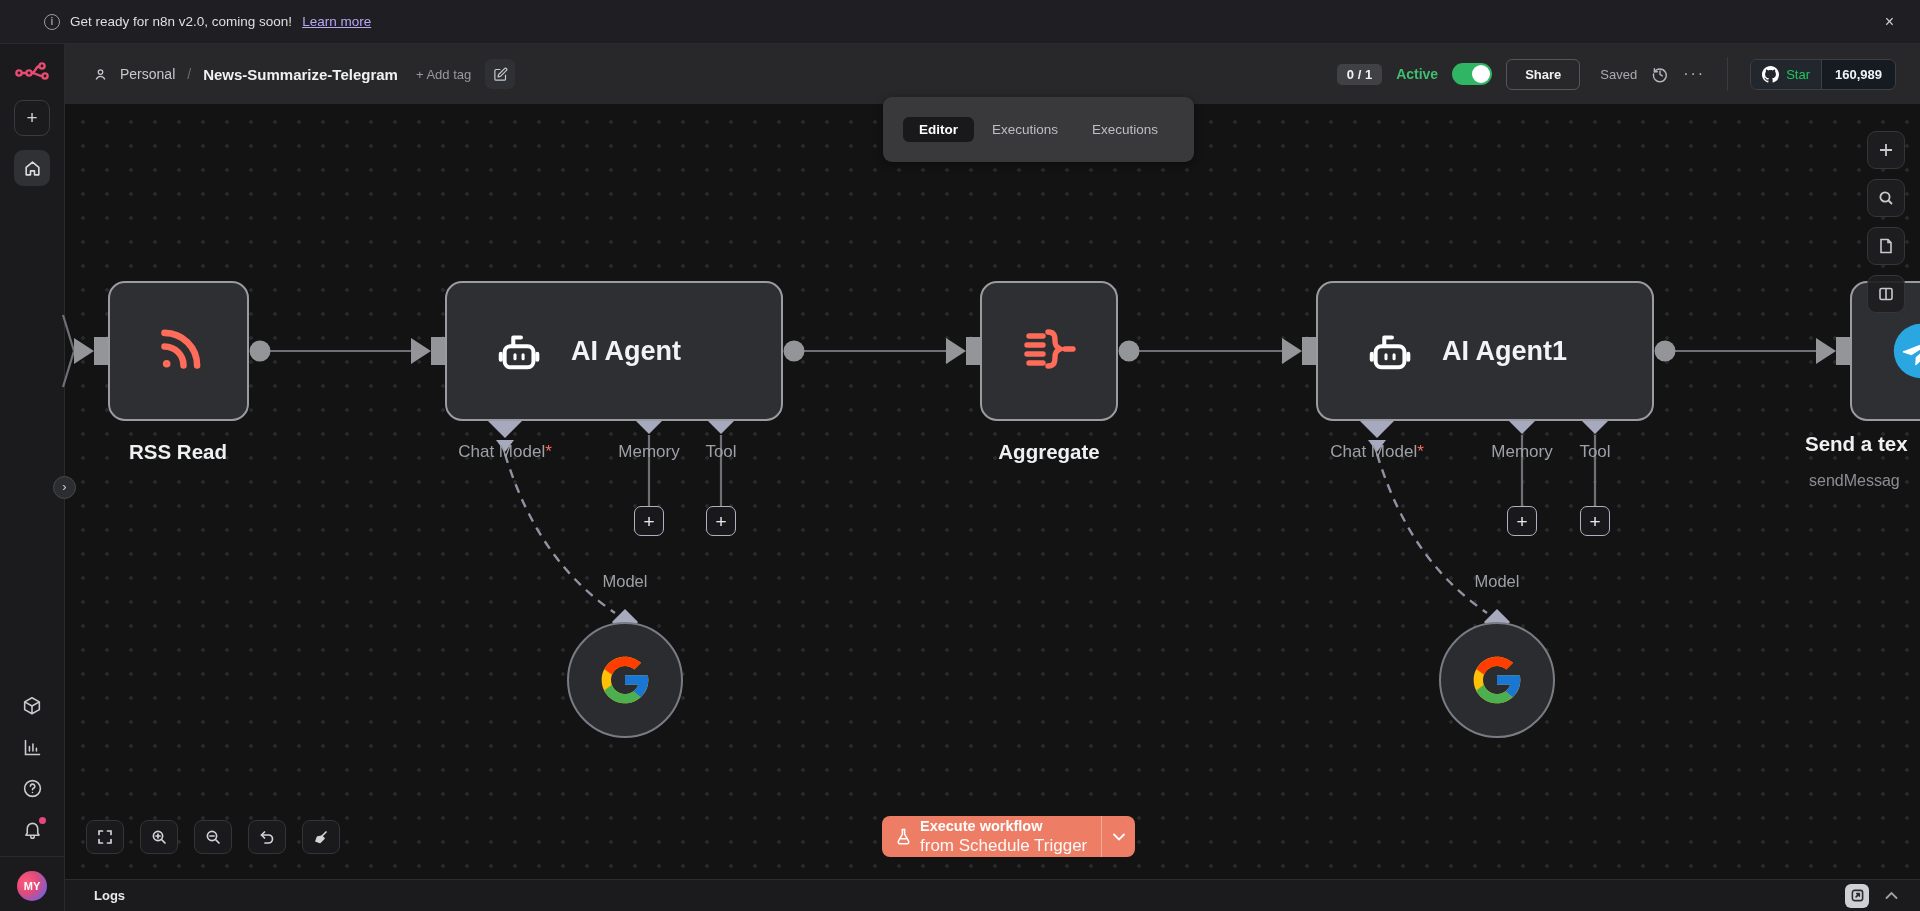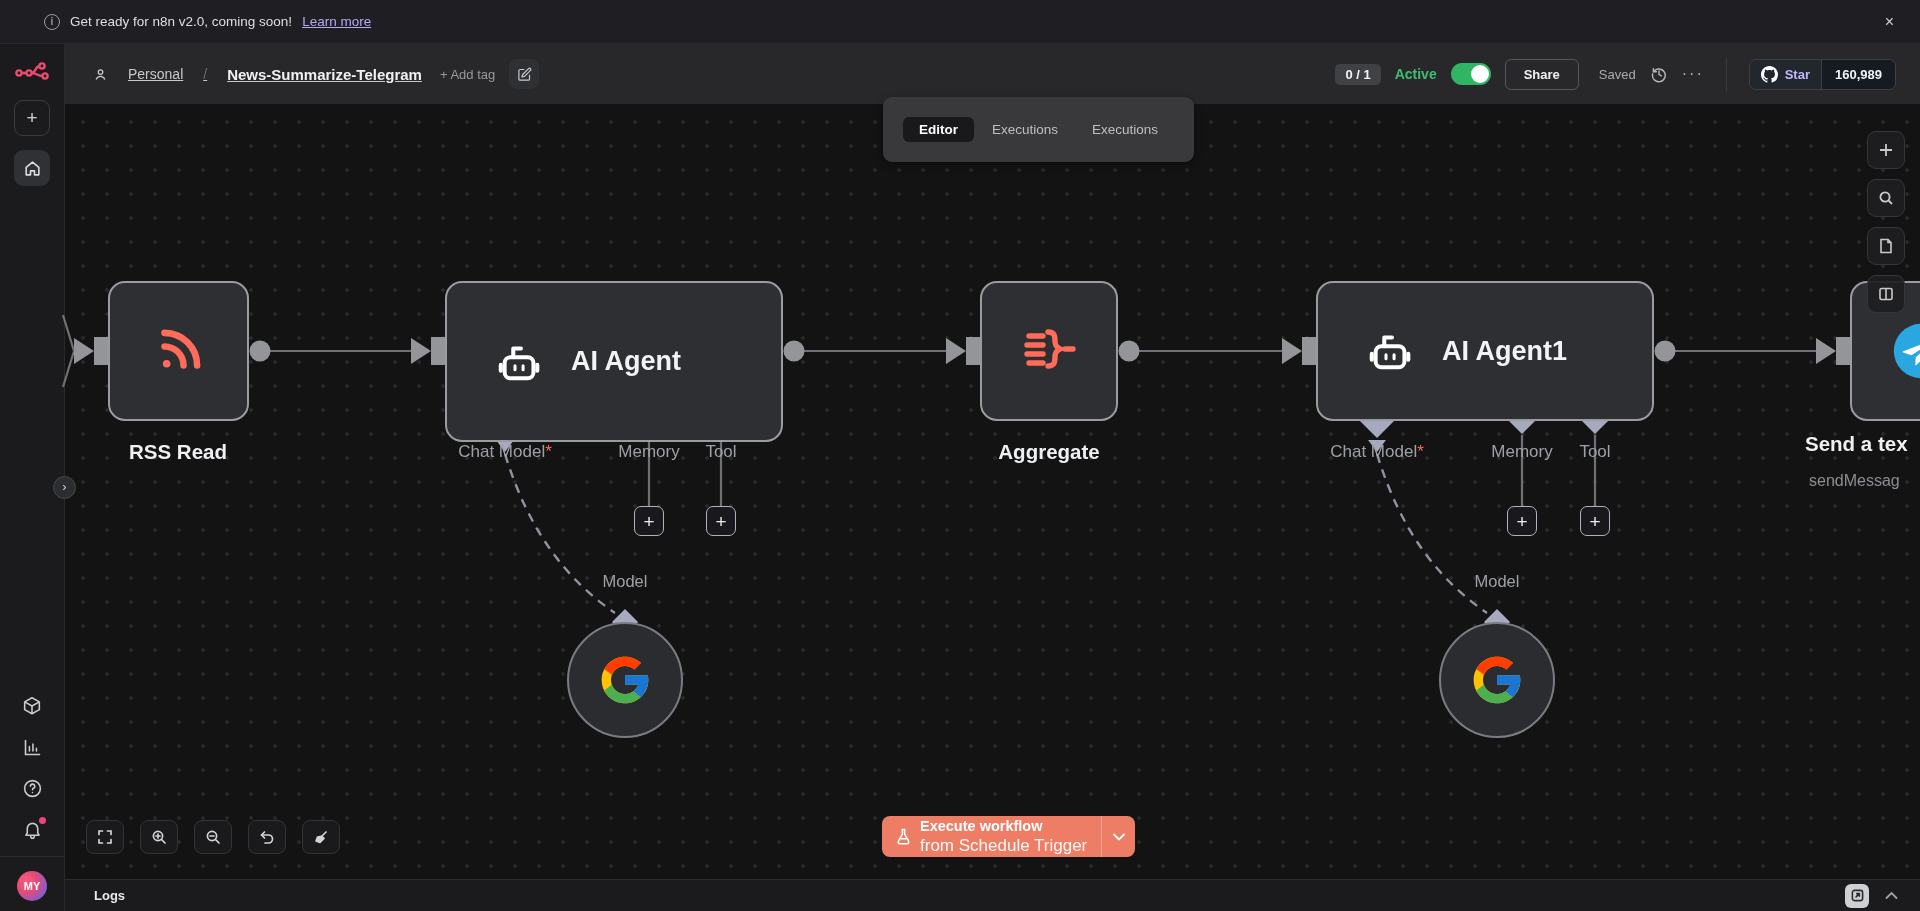--- a/index.html
+++ b/index.html
@@ -29,39 +29,39 @@
   .sb-dot { position:absolute; top:-2px; right:-3px; width:7px; height:7px; border-radius:50%; background:#e8467c; }
   .sb-div { width:64px; border-top:1px solid #2a2a2d; margin-top:16px; }
   .avatar { width:30px; height:30px; border-radius:50%; margin-top:14px;
     background:radial-gradient(circle at 30% 35%, #ff5a7e 0%, #e14b78 40%, #7a5fd8 80%, #4e6bd8 100%);
     display:flex; align-items:center; justify-content:center; font-size:11px; font-weight:700; color:#fff; cursor:pointer;}
 
   .main { flex:1; display:flex; flex-direction:column; min-width:0; }
 
   
   .header { height:60px; background:#28282b; display:flex; align-items:center; padding:0 24px 0 28px; flex:0 0 auto; }
-  .crumb { display:flex; align-items:center; gap:20px; font-size:14px; color:#c6c8cb;text-decoration:underline; }
+  .crumb { display:flex; align-items:center; gap:12px; font-size:14px; color:#c6c8cb; }
   .crumb .wf { color:#f0f1f3; font-weight:600; font-size:15px; }
   .crumb .sep { color:#6a6c70; }
   .addtag { color:#97999d; font-size:13px; margin-left:18px; cursor:pointer; }
   .editbtn { width:30px; height:30px; background:#2f3034; border-radius:7px; margin-left:14px;
     display:flex; align-items:center; justify-content:center; cursor:pointer; }
   .hright { margin-left:auto; display:flex; align-items:center; gap:14px; }
   .badge01 { background:#404144; border-radius:5px; padding:3px 10px; font-size:13px; font-weight:700; color:#f2f3f5; }
   .activelbl { color:#3fbd71; font-size:14px; font-weight:600; }
   .toggle { width:40px; height:22px; border-radius:11px; background:#2fb564; position:relative; cursor:pointer; }
   .toggle .knob { position:absolute; right:2px; top:2px; width:18px; height:18px; border-radius:50%; background:#fff; }
   .sharebtn { border:1px solid #55565a; border-radius:6px; padding:7px 18px; font-size:13px; font-weight:600;
     color:#f0f1f3; background:transparent; cursor:pointer; }
   .savedlbl { color:#a9abae; font-size:13px; margin-left:6px; }
   .hicon { color:#b4b6b9; cursor:pointer; display:flex; align-items:center; }
   .more { font-size:16px; letter-spacing:2px; color:#b4b6b9; cursor:pointer; }
   .vsep { width:1px; height:34px; background:#3a3b3e; margin:0 8px; }
   .gh { display:flex; align-items:stretch; border:1px solid #3c4147; border-radius:7px; overflow:hidden; cursor:pointer; }
-  .gh .star { display:flex; align-items:center; gap:7px; background:#22272d; padding:6px 11px; font-size:13px; font-weight:700; color:#c4b5fd; }
+  .gh .star { display:flex; align-items:center; gap:7px; background:#22272d; padding:6px 11px; font-size:13px; font-weight:400; color:#22c55e; }
   .gh .count { display:flex; align-items:center; background:#161b22; border-left:1px solid #3c4147; padding:6px 13px;
     font-size:13px; font-weight:700; color:#f0f3f6; }
 
   
   .canvas { flex:1; position:relative; background:#131314;
     background-image:radial-gradient(circle, #28282b 1.6px, transparent 1.8px);
     background-size:24px 24px; background-position:6px 6px; }
   .edges { position:absolute; left:0; top:0; overflow:visible; z-index:1; }
 
   .tabsbar { position:absolute; left:818px; top:-7px; z-index:40; background:#39393c; border-radius:9px;
@@ -282,21 +282,21 @@
         </svg>
 
         <div class="node" style="left:43px;top:177px;width:141px;height:140px;">
           <svg width="58" height="58" viewBox="0 0 32 32" fill="none" stroke="#ff6d5a" stroke-width="3.6" stroke-linecap="round">
             <path d="M8 13.5a10.5 10.5 0 0 1 10.5 10.5"></path>
               <path d="M8 6a18 18 0 0 1 18 18"></path>
               <circle cx="9.2" cy="23" r="2.1" fill="#ff6d5a" stroke="none"></circle>
           </svg>
         </div>
 
-        <div class="node agent" style="left:380px;top:177px;width:338px;height:161px;">
+        <div class="node agent" style="left:380px;top:177px;width:338px;height:140px;">
           <svg width="50" height="44" viewBox="0 0 26 22" fill="none" stroke="#fff" stroke-width="2.1" stroke-linecap="round" stroke-linejoin="round">
             <rect x="5" y="8.5" width="15" height="11" rx="3"></rect>
             <path d="M9.5 8.5V4h4"></path>
             <path d="M3 12.5v3M22 12.5v3"></path>
             <rect x="9.6" y="12.2" width="1.6" height="3.6" rx="0.8" fill="#fff" stroke="none"></rect>
             <rect x="13.8" y="12.2" width="1.6" height="3.6" rx="0.8" fill="#fff" stroke="none"></rect>
           </svg>
           <span class="agent-title">AI Agent</span>
         </div>
 

